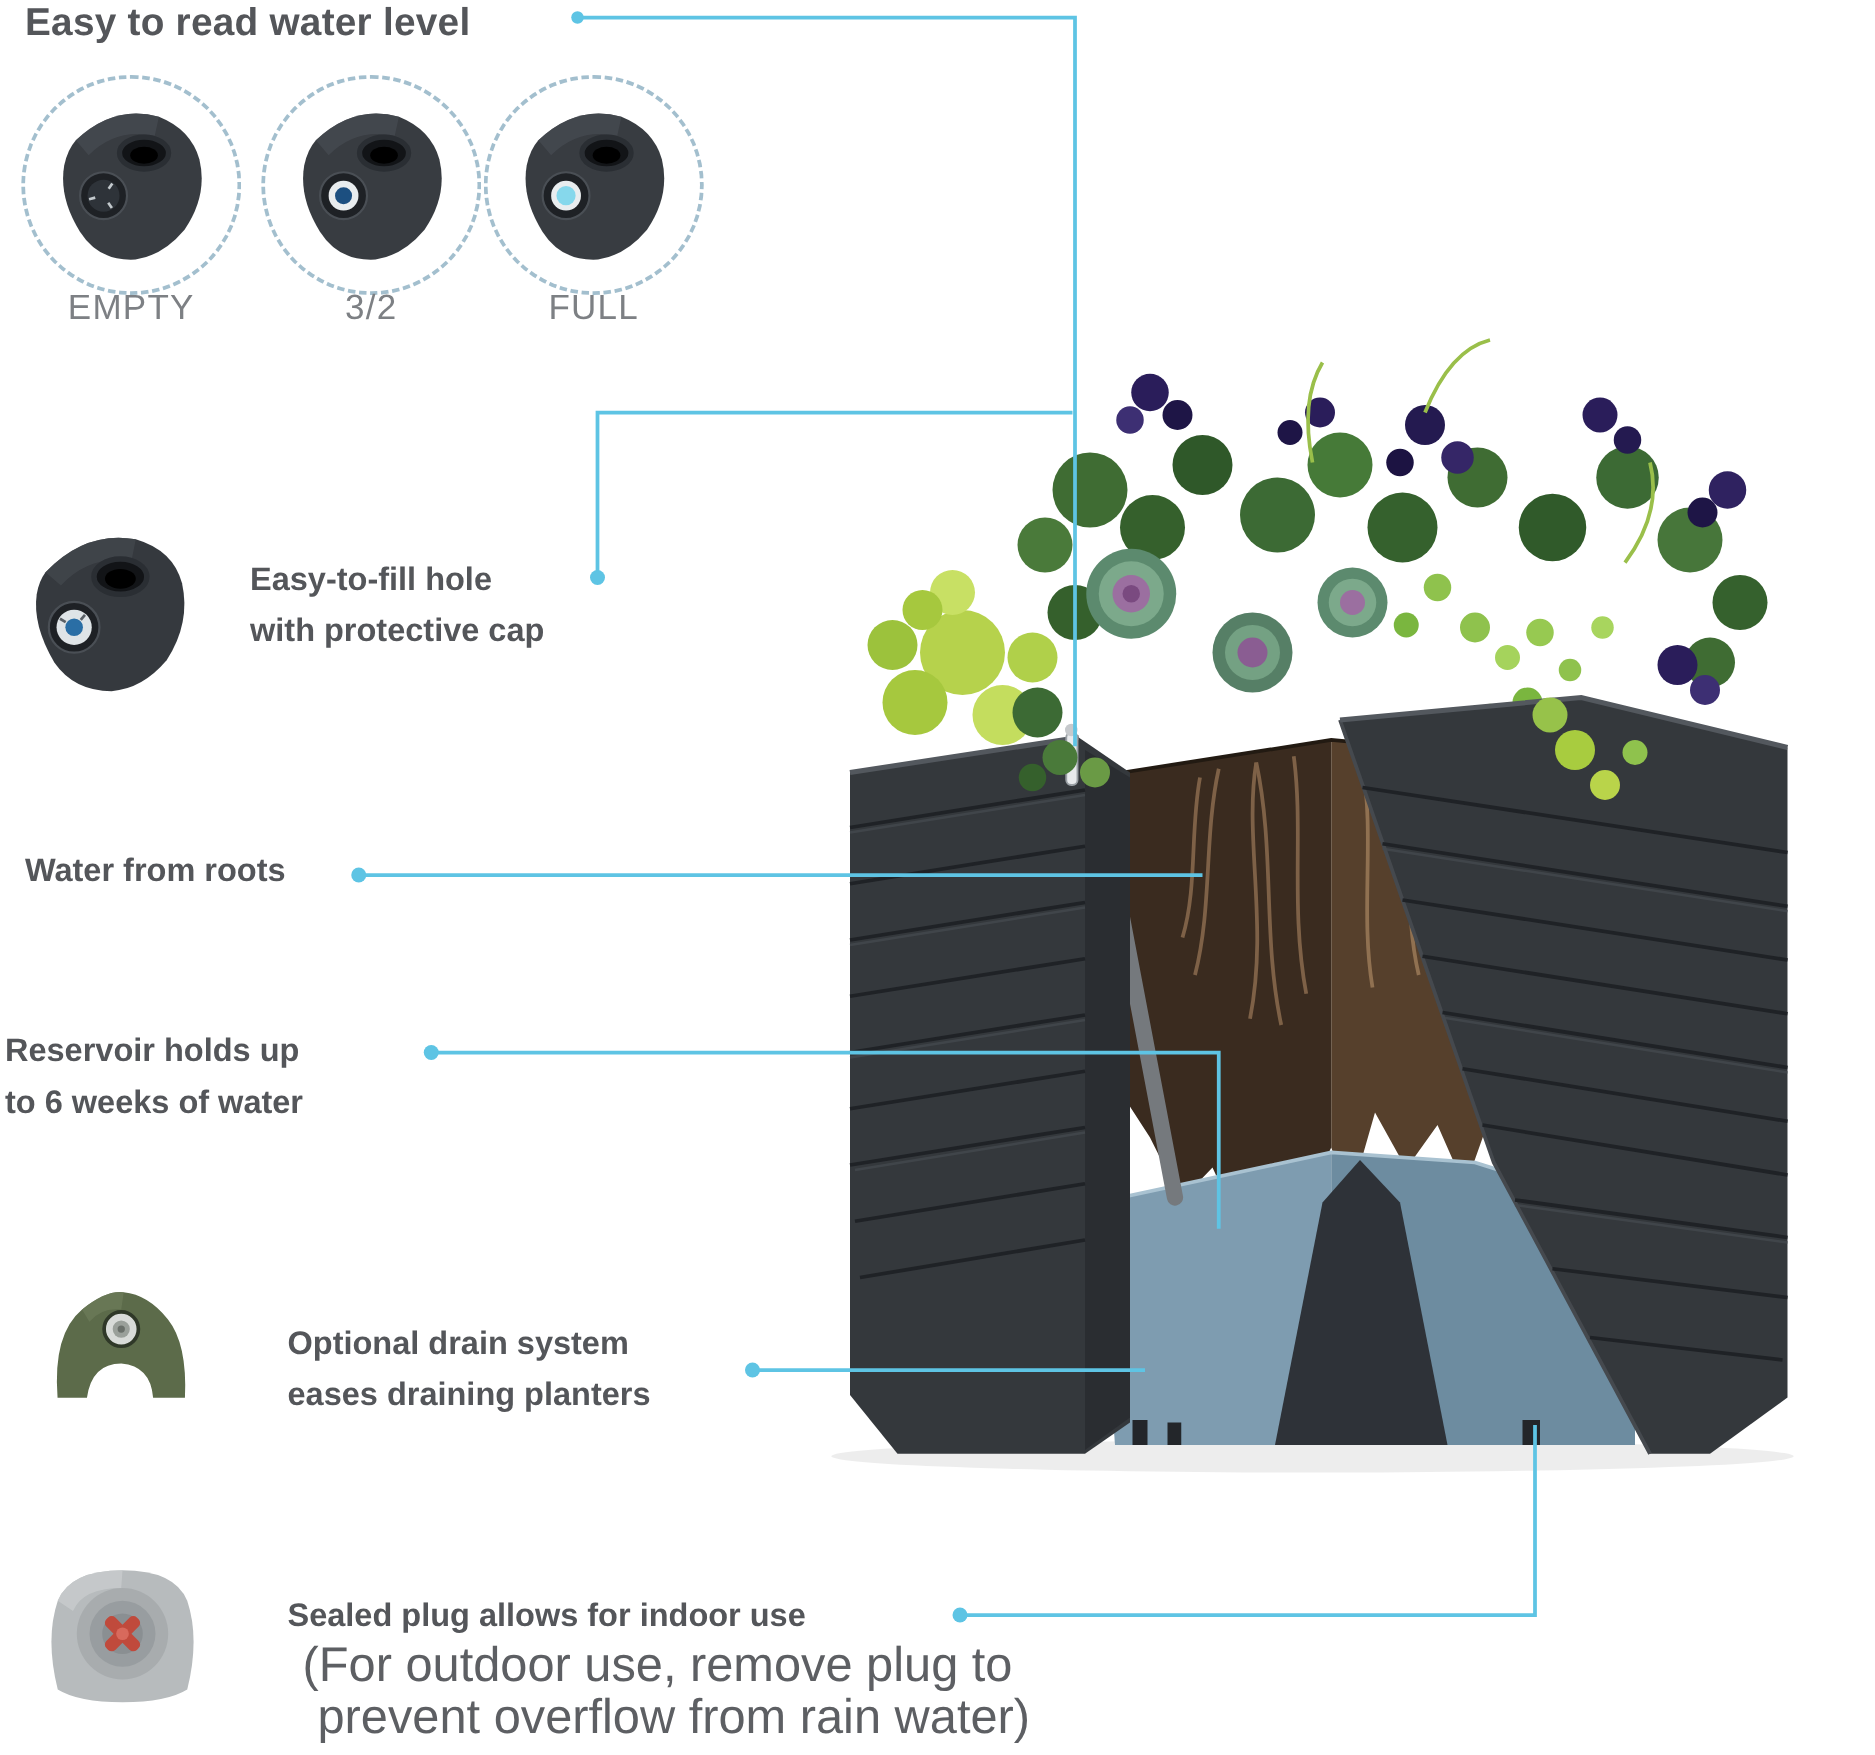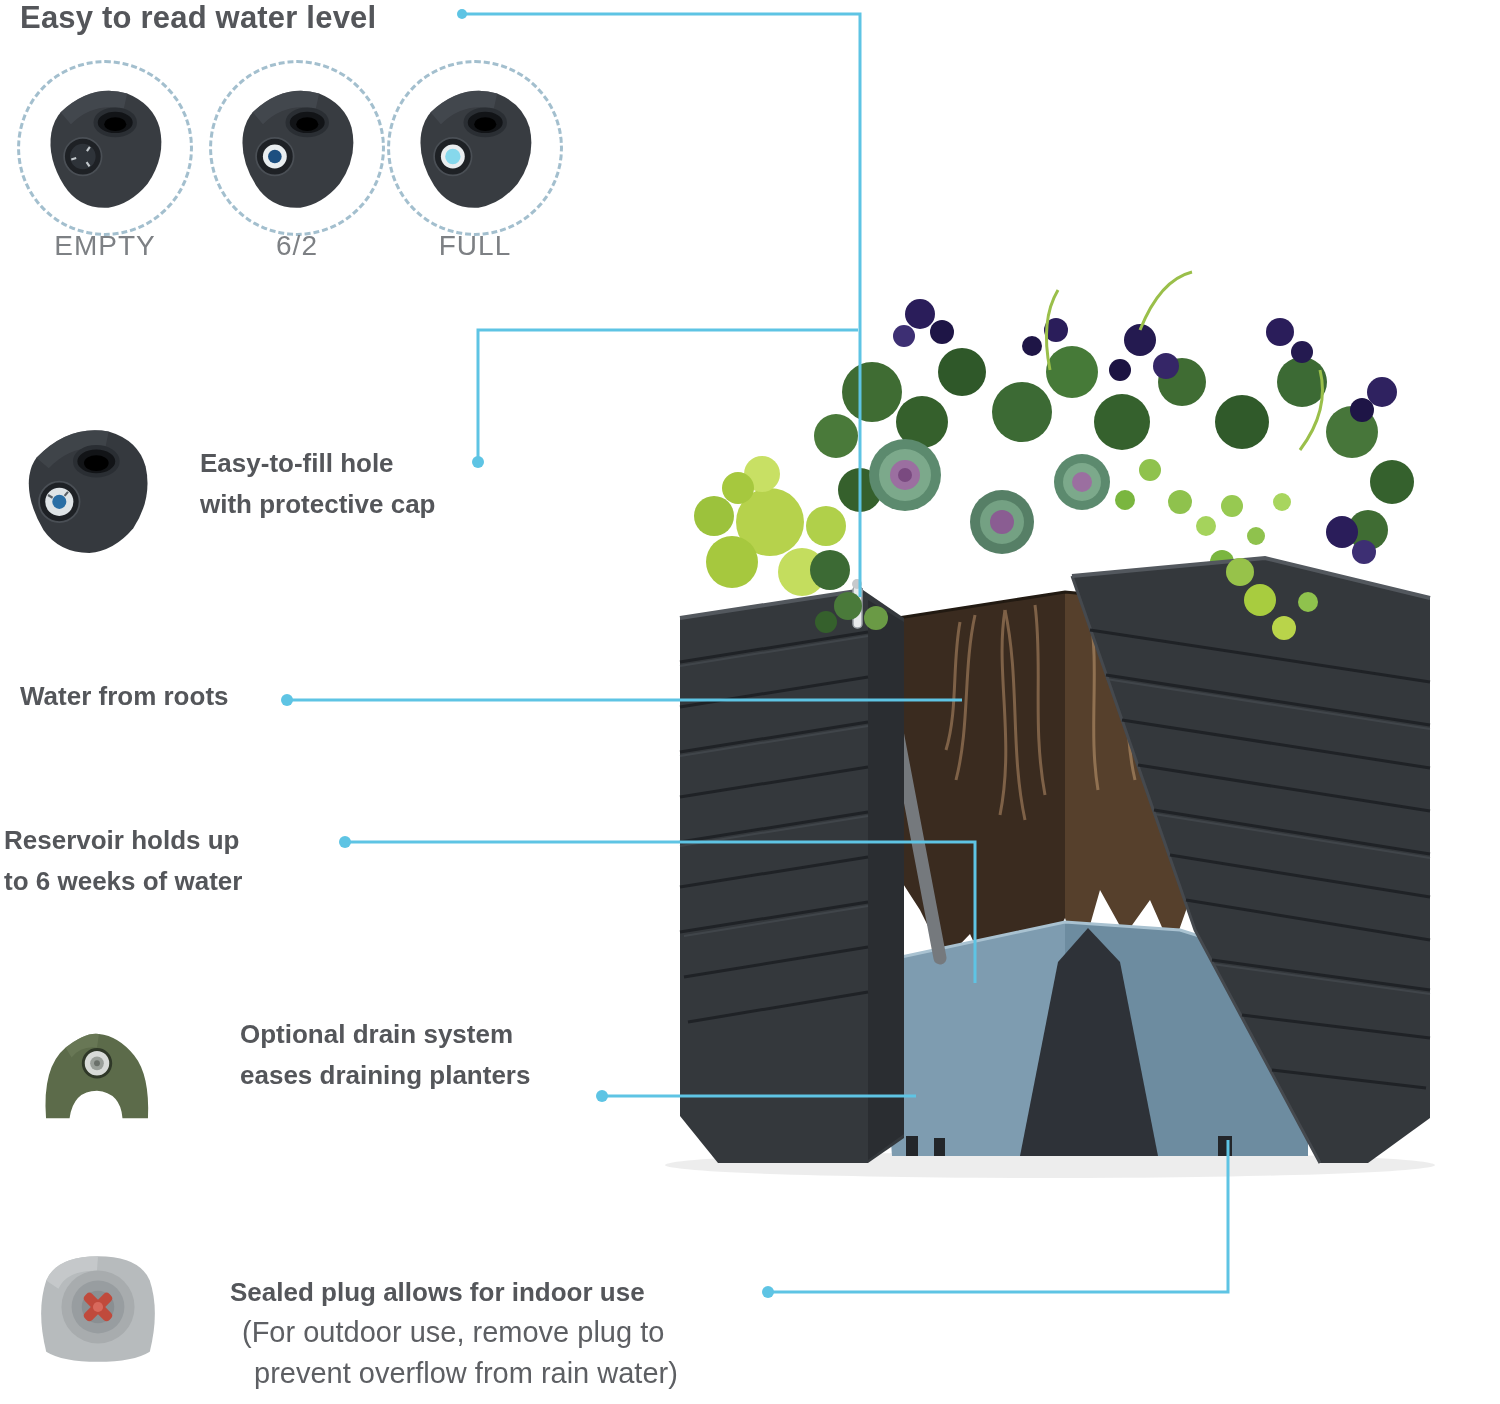--- a/index.html
+++ b/index.html
@@ -51,21 +51,21 @@
     position: absolute;
     font-size: 26px;
     font-weight: bold;
     line-height: 41px;
     color: var(--heading, #54565a);
     z-index: 10;
     white-space: nowrap;
   }
   .note {
     position: absolute;
-    font-size: 29px;
+    font-size: 39px;
     line-height: 41px;
     color: var(--body, #5d5f63);
     z-index: 10;
     white-space: nowrap;
   }
   .img { position: absolute; z-index: 5; }
   .planter { z-index: 6; }
 </style>
 </head>
 <body>
@@ -112,21 +112,21 @@
       <ellipse cx="100" cy="60" rx="13" ry="8" fill="#000000"></ellipse>
       <g transform="translate(62,98)">
         <circle r="22" fill="#1e2125" stroke="#4a4f55" stroke-width="2"></circle>
         <circle r="14" fill="#e9edef"></circle>
         <circle r="9" fill="#86d8ec"></circle>
       </g>
     </svg>
   </div>
 
   <div class="state-label" style="left:17px;">EMPTY</div>
-  <div class="state-label" style="left:209px;">6/2</div>
+  <div class="state-label" style="left:209px;">3/2</div>
   <div class="state-label" style="left:387px;">FULL</div>
 
   <svg class="img" style="left:10px; top:412px;" width="155" height="155" viewBox="0 0 176 176">
     <path d="M30 52 Q66 14 112 22 Q146 32 154 62 Q162 98 140 132 Q118 158 90 160 Q56 160 38 134 Q18 100 22 72 Q24 60 30 52 Z" fill="#35393e"></path>
     <path d="M30 52 Q66 14 112 22 L108 42 Q70 36 44 64 Z" fill="#44484e" opacity="0.7"></path>
     <ellipse cx="98" cy="56" rx="24" ry="16" fill="#121417" stroke="#2a2e33" stroke-width="5"></ellipse>
     <ellipse cx="98" cy="58" rx="14" ry="9" fill="#000000"></ellipse>
     <g transform="translate(56,102)">
       <circle r="23" fill="#1e2125" stroke="#4a4f55" stroke-width="2"></circle>
       <circle r="16" fill="#dfe4e7"></circle>
@@ -151,21 +151,21 @@
   </div>
 
   <svg class="img" style="left:38px; top:1028px;" width="118" height="98" viewBox="0 0 120 100">
     <path d="M8 92 Q4 40 28 20 Q48 4 62 6 Q82 8 98 28 Q114 48 112 92 L86 92 Q84 66 60 64 Q36 64 32 92 Z" fill="var(--drain-green, #5c6b4a)"></path>
     <path d="M28 20 Q48 4 62 6 L60 20 Q44 18 34 30 Z" fill="#6d7c5a" opacity="0.7"></path>
     <circle cx="60" cy="36" r="14" fill="#d8dbd8" stroke="#2f3828" stroke-width="3"></circle>
     <circle cx="60" cy="36" r="7" fill="#9aa09a"></circle>
     <circle cx="60" cy="36" r="3" fill="#6a706a"></circle>
   </svg>
 
-  <div class="h" style="left:230px; top:1014px;margin-left:10px;">
+  <div class="h" style="left:230px; top:1054px;">
     <div>Optional drain system</div>
     <div>eases draining planters</div>
   </div>
 
   <svg class="img" style="left:32px; top:1250px;" width="132" height="117" viewBox="0 0 130 115">
     <path d="M14 100 Q4 60 14 30 Q24 6 65 6 Q106 6 116 30 Q126 60 116 100 Q100 110 65 110 Q30 110 14 100 Z" fill="#b7bbbd"></path>
     <path d="M14 30 Q24 6 65 6 L64 20 Q34 20 26 38 Z" fill="#c8cccd" opacity="0.8"></path>
     <circle cx="65" cy="56" r="36" fill="#a8acae"></circle>
     <circle cx="65" cy="56" r="26" fill="#989da0"></circle>
     <circle cx="65" cy="56" r="16" fill="#8a8f92"></circle>

